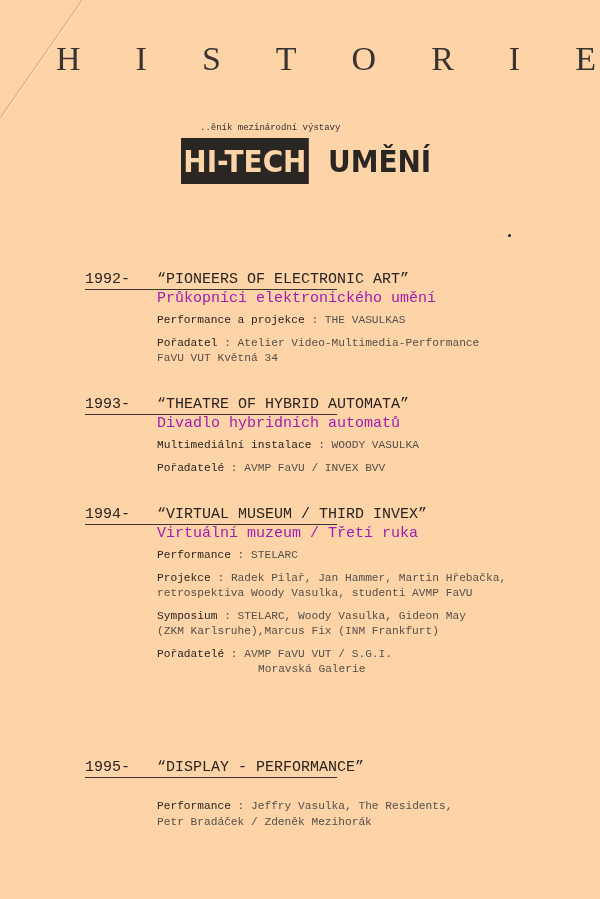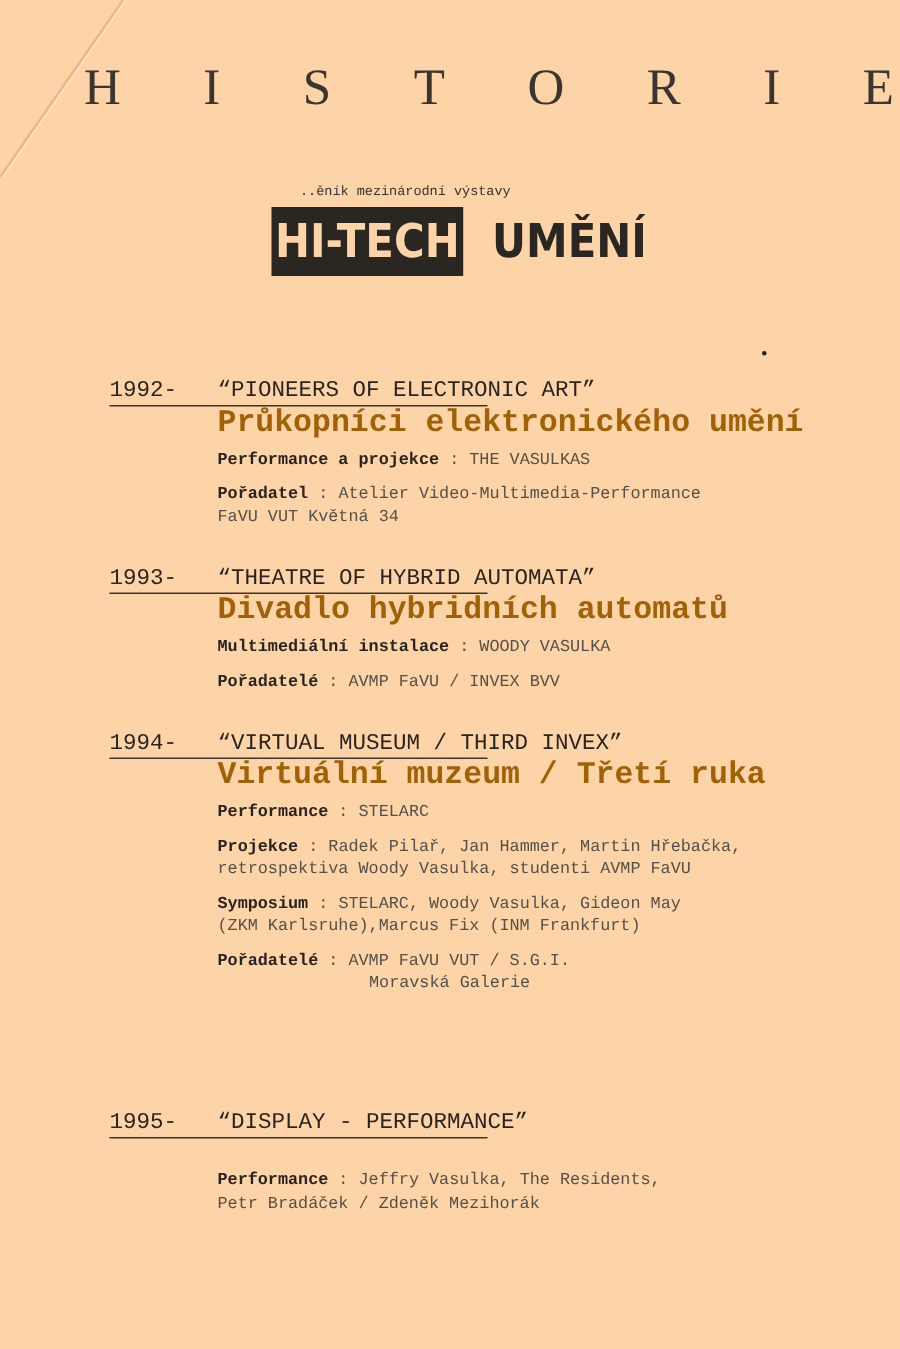--- a/index.html
+++ b/index.html
@@ -34,40 +34,40 @@
       letter-spacing: 0; transform: scaleX(0.9);
       transform-origin: left center;
     }
     .logo-word {
       position: absolute; left: 328px; top: 138px; height: 46px;
       display: flex; align-items: center;
       font-family: "DejaVu Sans", sans-serif; font-weight: bold; font-size: 31px;
       color: #2a2622; transform: scaleX(0.9); transform-origin: left center;
     }
     .dot { position: absolute; width: 3px; height: 3px; background: #222; border-radius: 50%; }
-    .section { position: absolute; left: 73px; width: 500px; }
+    .section { position: absolute; left: 85px; width: 500px; margin-top: 19px; }
     .head-row {
       display: flex; font-size: 15px; color: #2a2420;
       font-family: "Liberation Mono", monospace;
       position: relative;
     }
     .head-row .year { width: 72px; }
     .head-row .etitle { }
     .underline {
       position: absolute; left: 0; height: 1px; background: #3a3430; width: 253px;
     }
     .cz {
-      margin-left: 72px; font-size: 21px; font-weight: bold;
-      font-family: "Liberation Mono", monospace; color: #a16207;
+      margin-left: 72px; font-size: 15px; font-weight: normal;
+      font-family: "Liberation Mono", monospace; color: #a21caf;
     }
     .detail {
       margin-left: 72px; font-size: 11.2px; line-height: 15.5px; color: #555049;
       font-family: "Liberation Mono", monospace;
     }
-    .detail b { color: #2a2420; font-weight: bold; }
+    .detail b { color: #2a2420; font-weight: normal; }
     .detail .indent { padding-left: 101px; display: block; }
   </style>
 </head>
 <body>
 
 <svg class="fold" viewBox="0 0 90 120">
   <line x1="82" y1="0" x2="0" y2="118" stroke="#e8b88a" stroke-width="1.5"></line>
   <line x1="84" y1="0" x2="2" y2="118" stroke="#fff1e0" stroke-width="0.8" opacity="0.7"></line>
 </svg>
 

